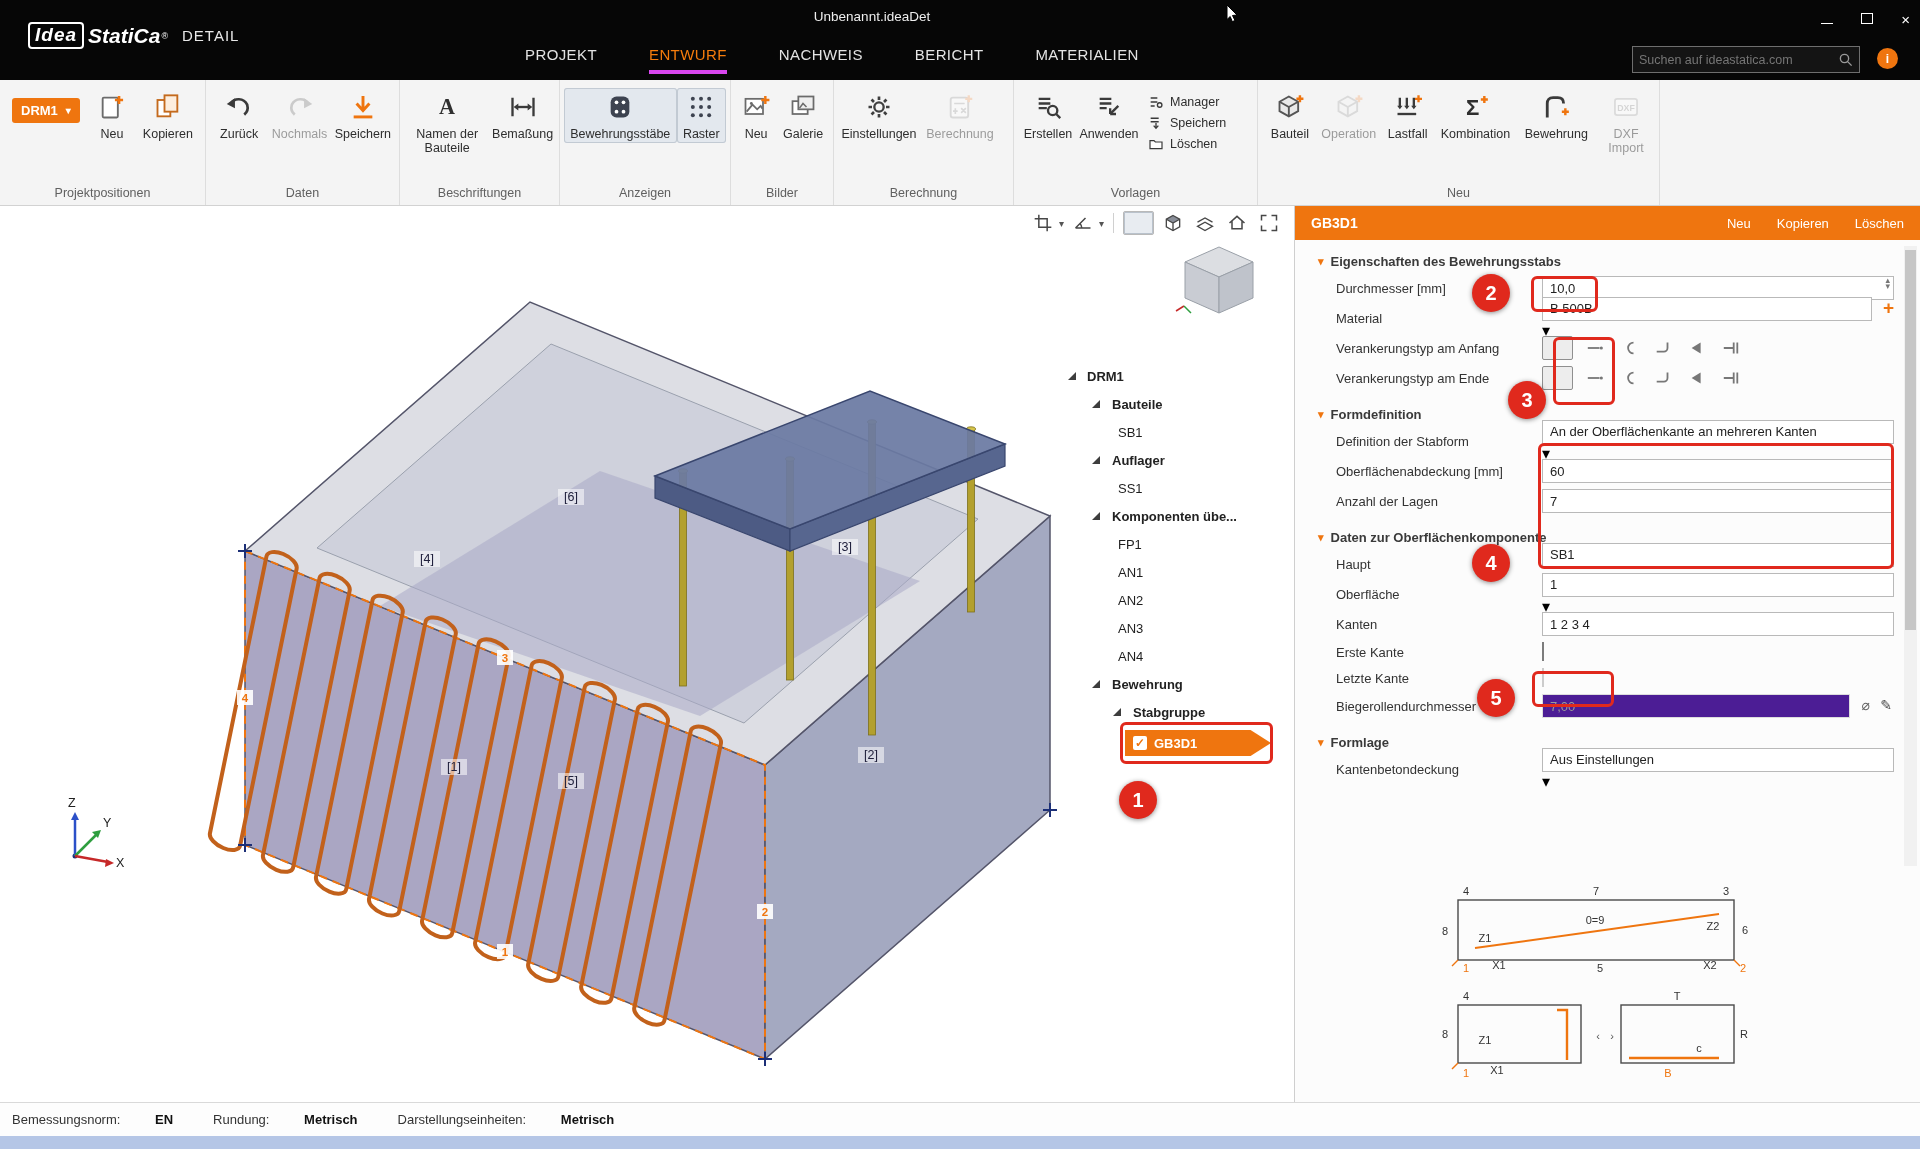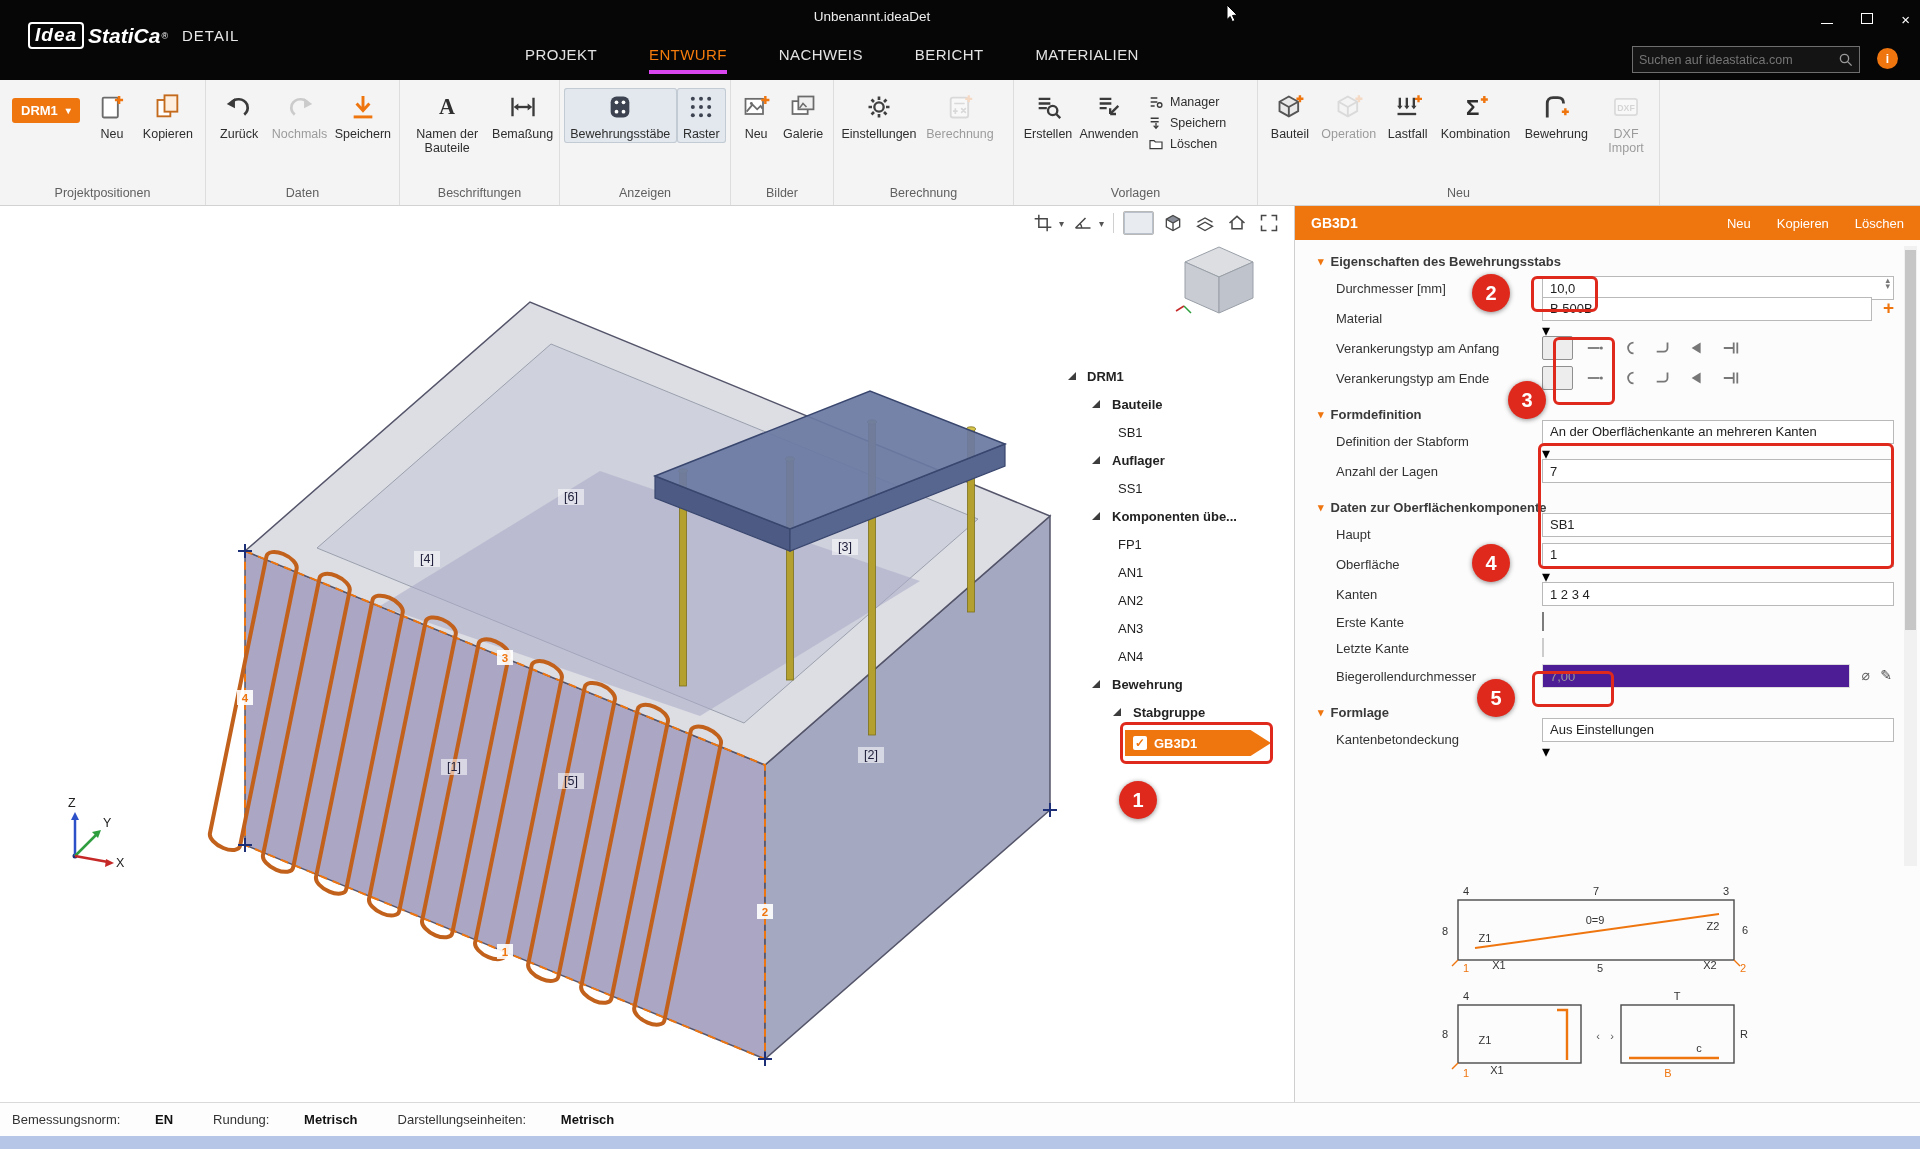--- a/index.html
+++ b/index.html
@@ -712,20 +712,26 @@
     </div>
 
     <div class="prow">
       <span class="plab">Definition der Stabform</span>
       <div class="ctrl">
         <div class="sel">An der Oberflächenkante an mehreren Kanten</div>
         <span class="scaret">▾</span>
       </div>
     </div>
     <div class="prow">
+      <span class="plab">Oberflächenabdeckung [mm]</span>
+      <div class="ctrl">
+          <div class="inp">60</div>
+        </div>
+    </div>
+    <div class="prow">
       <span class="plab">Anzahl der Lagen</span>
       <div class="ctrl">
           <div class="inp">7</div>
         </div>
     </div>
 
     <div class="sechead">
       <span class="chev">▾</span>
       <span>Daten zur Oberflächenkomponente</span>
     </div>

